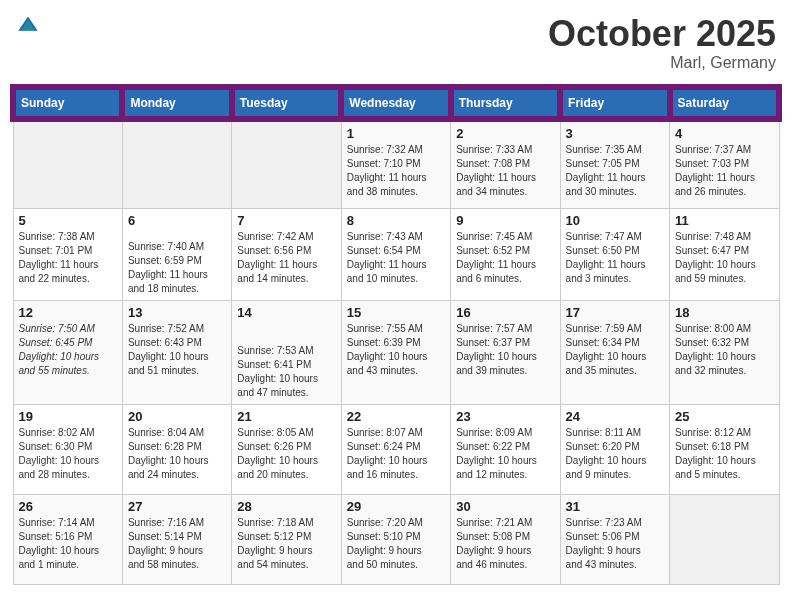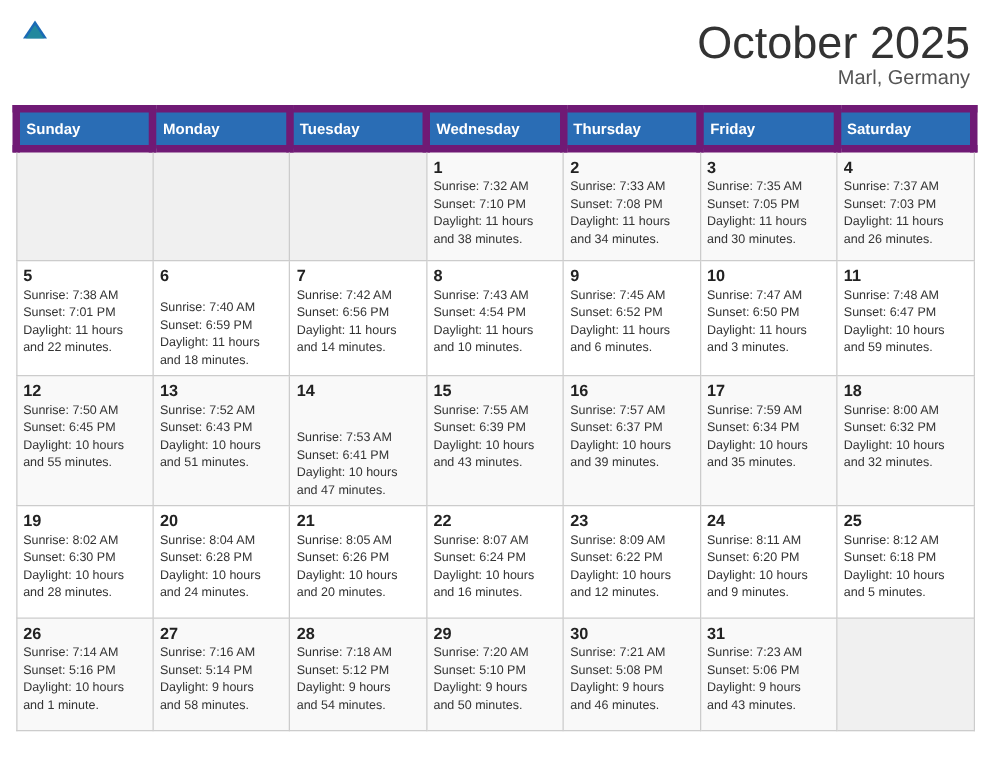--- a/index.html
+++ b/index.html
@@ -36,21 +36,21 @@
     }
     .logo-icon {
       width: 24px;
       height: 24px;
     }
     .title-section {
       text-align: right;
     }
     .month-title {
       font-size: 36px;
-      font-weight: normal;
+      font-weight: bold;
       color: #333;
       line-height: 1.1;
     }
     .location-title {
       font-size: 16px;
       color: #555;
     }
     table {
       width: 100%;
       border-collapse: collapse;
@@ -174,21 +174,21 @@
         <td>
           <div class="day-number">7</div>
           <div class="day-info" style="white-space: pre-line;">Sunrise: 7:42 AM
 Sunset: 6:56 PM
 Daylight: 11 hours
 and 14 minutes.</div>
         </td>
         <td>
           <div class="day-number">8</div>
           <div class="day-info" style="white-space: pre-line;">Sunrise: 7:43 AM
-Sunset: 4:54 PM
+Sunset: 6:54 PM
 Daylight: 11 hours
 and 10 minutes.</div>
         </td>
         <td>
           <div class="day-number">9</div>
           <div class="day-info" style="white-space: pre-line;">Sunrise: 7:45 AM
 Sunset: 6:52 PM
 Daylight: 11 hours
 and 6 minutes.</div>
         </td>
@@ -203,21 +203,21 @@
           <div class="day-number">11</div>
           <div class="day-info" style="white-space: pre-line;">Sunrise: 7:48 AM
 Sunset: 6:47 PM
 Daylight: 10 hours
 and 59 minutes.</div>
         </td>
       </tr>
       <tr>
         <td>
           <div class="day-number">12</div>
-          <div class="day-info" style="white-space: pre-line;">Sunrise: 7:50 AM
+          <div class="day-info" style="white-space: pre-line; font-style: italic;">Sunrise: 7:50 AM
 Sunset: 6:45 PM
 Daylight: 10 hours
 and 55 minutes.</div>
         </td>
         <td>
           <div class="day-number">13</div>
           <div class="day-info" style="white-space: pre-line;">Sunrise: 7:52 AM
 Sunset: 6:43 PM
 Daylight: 10 hours
 and 51 minutes.</div>

